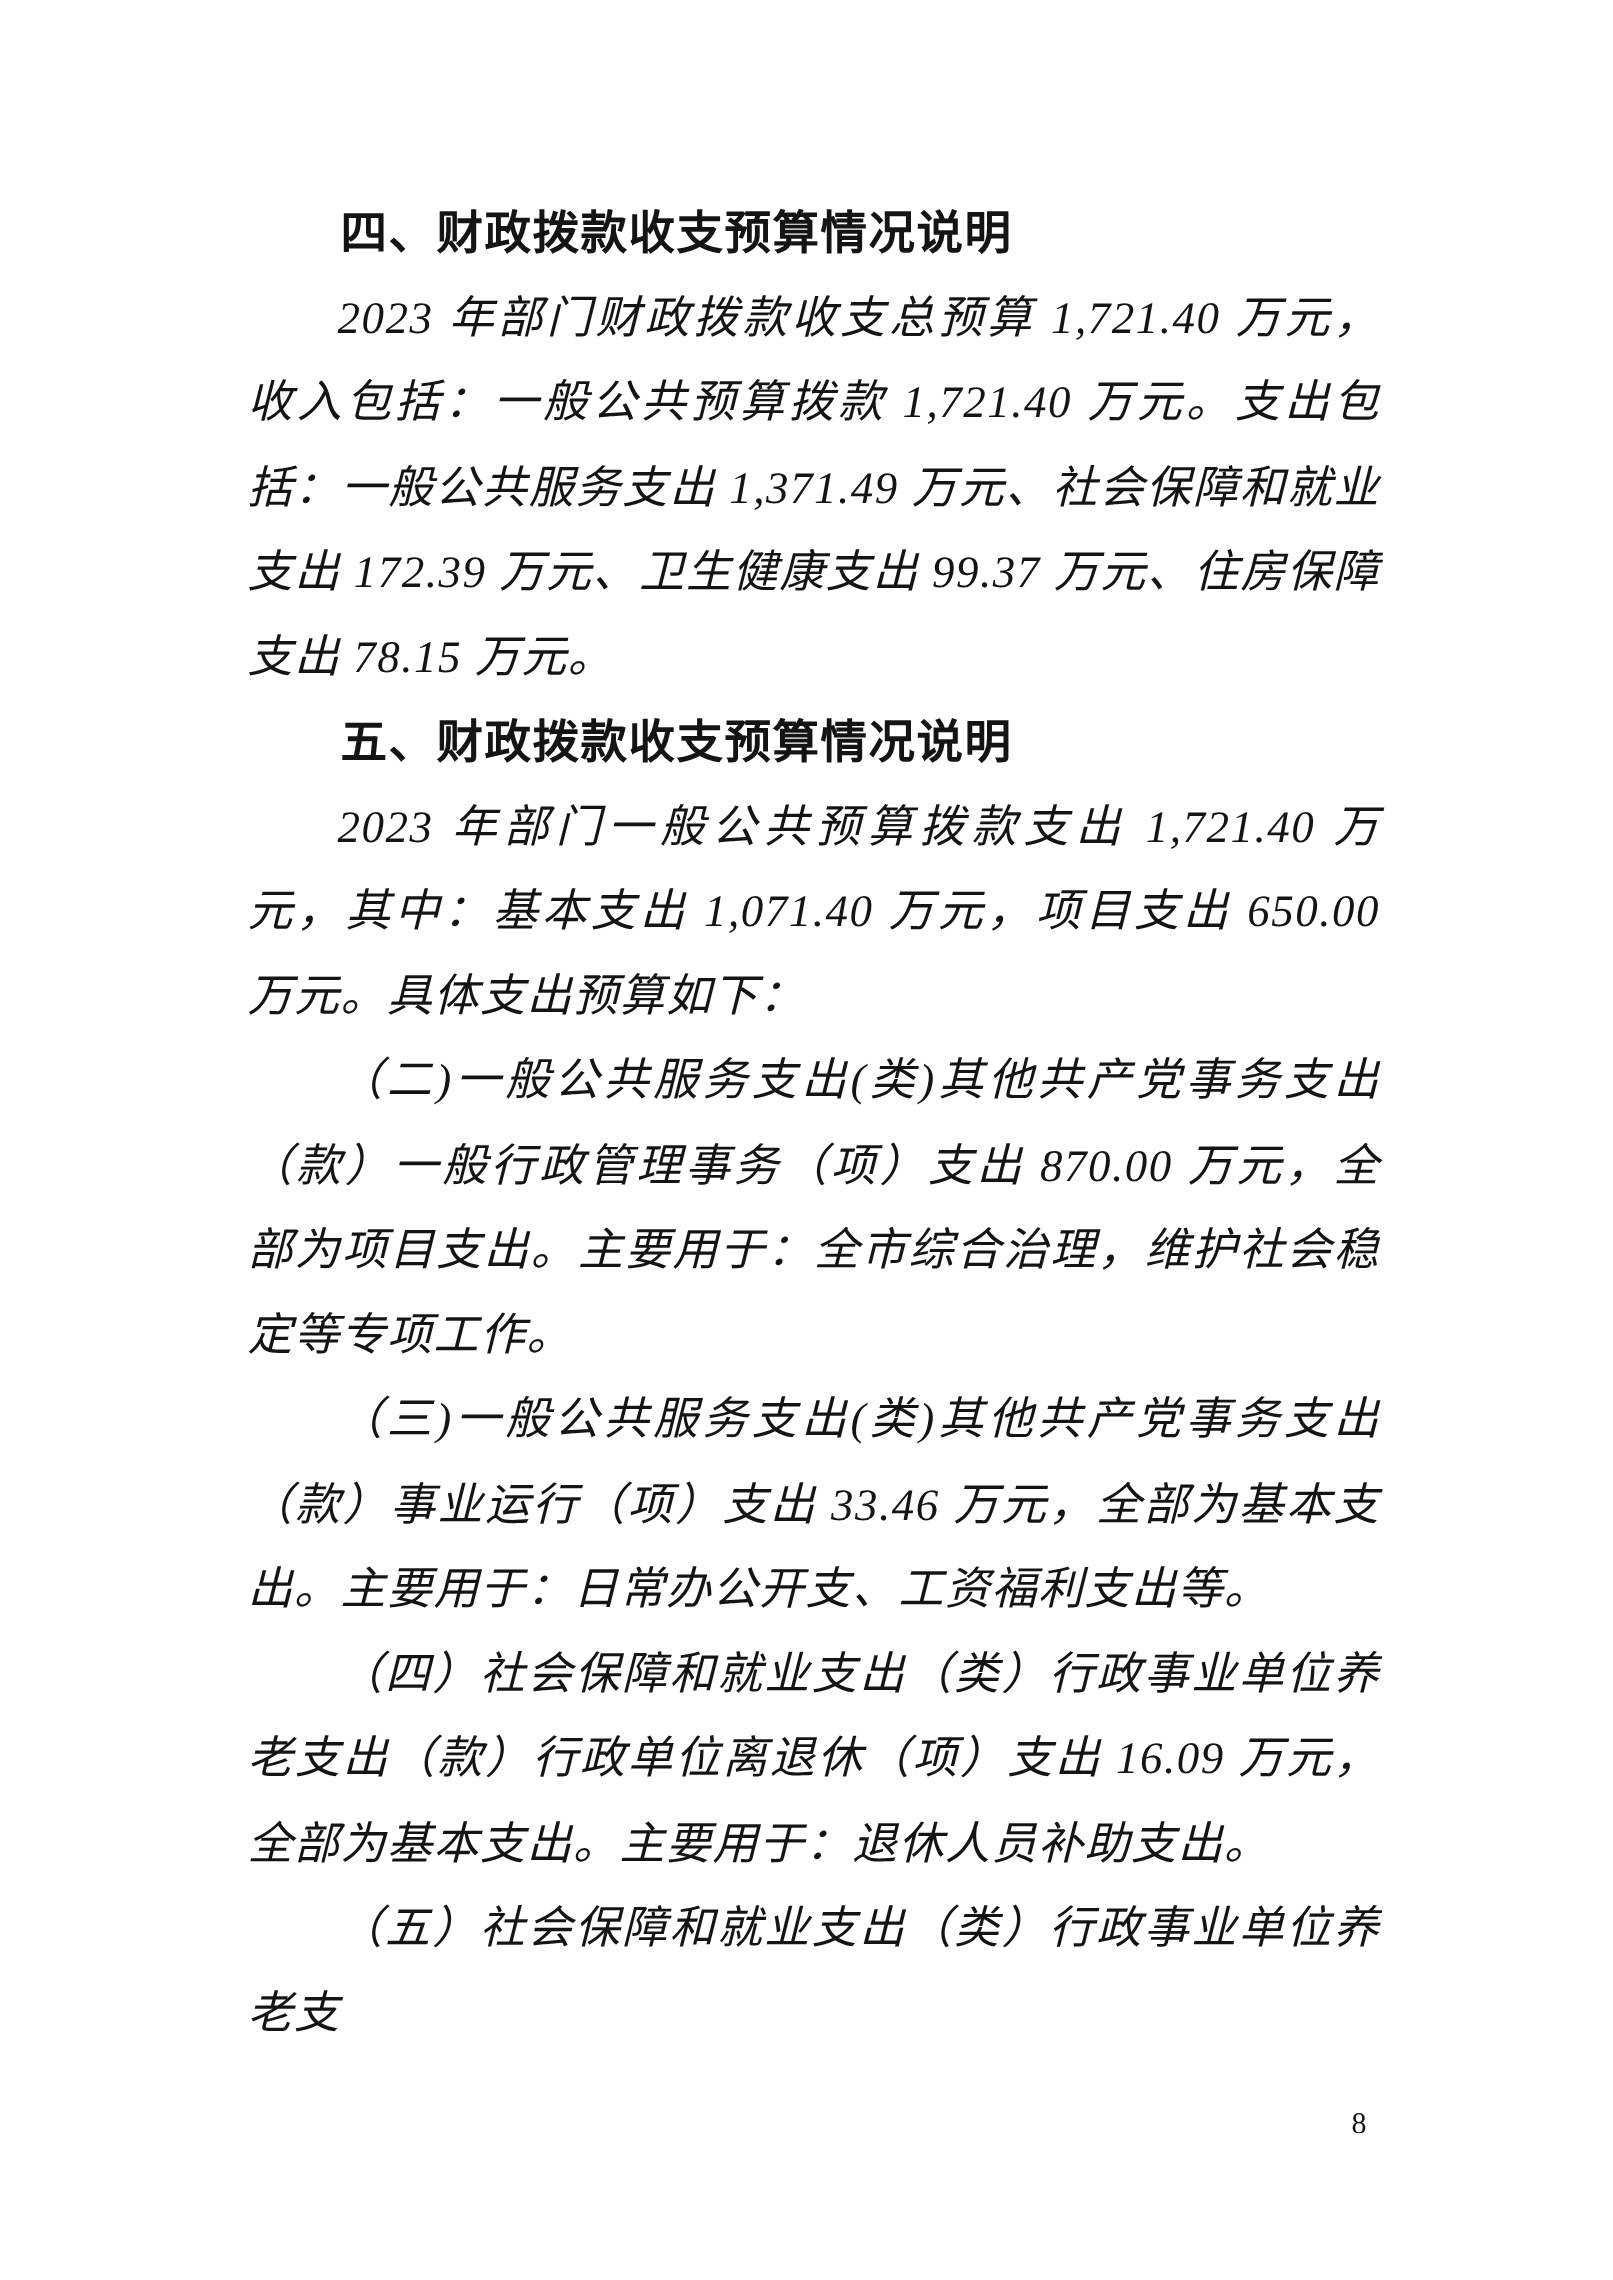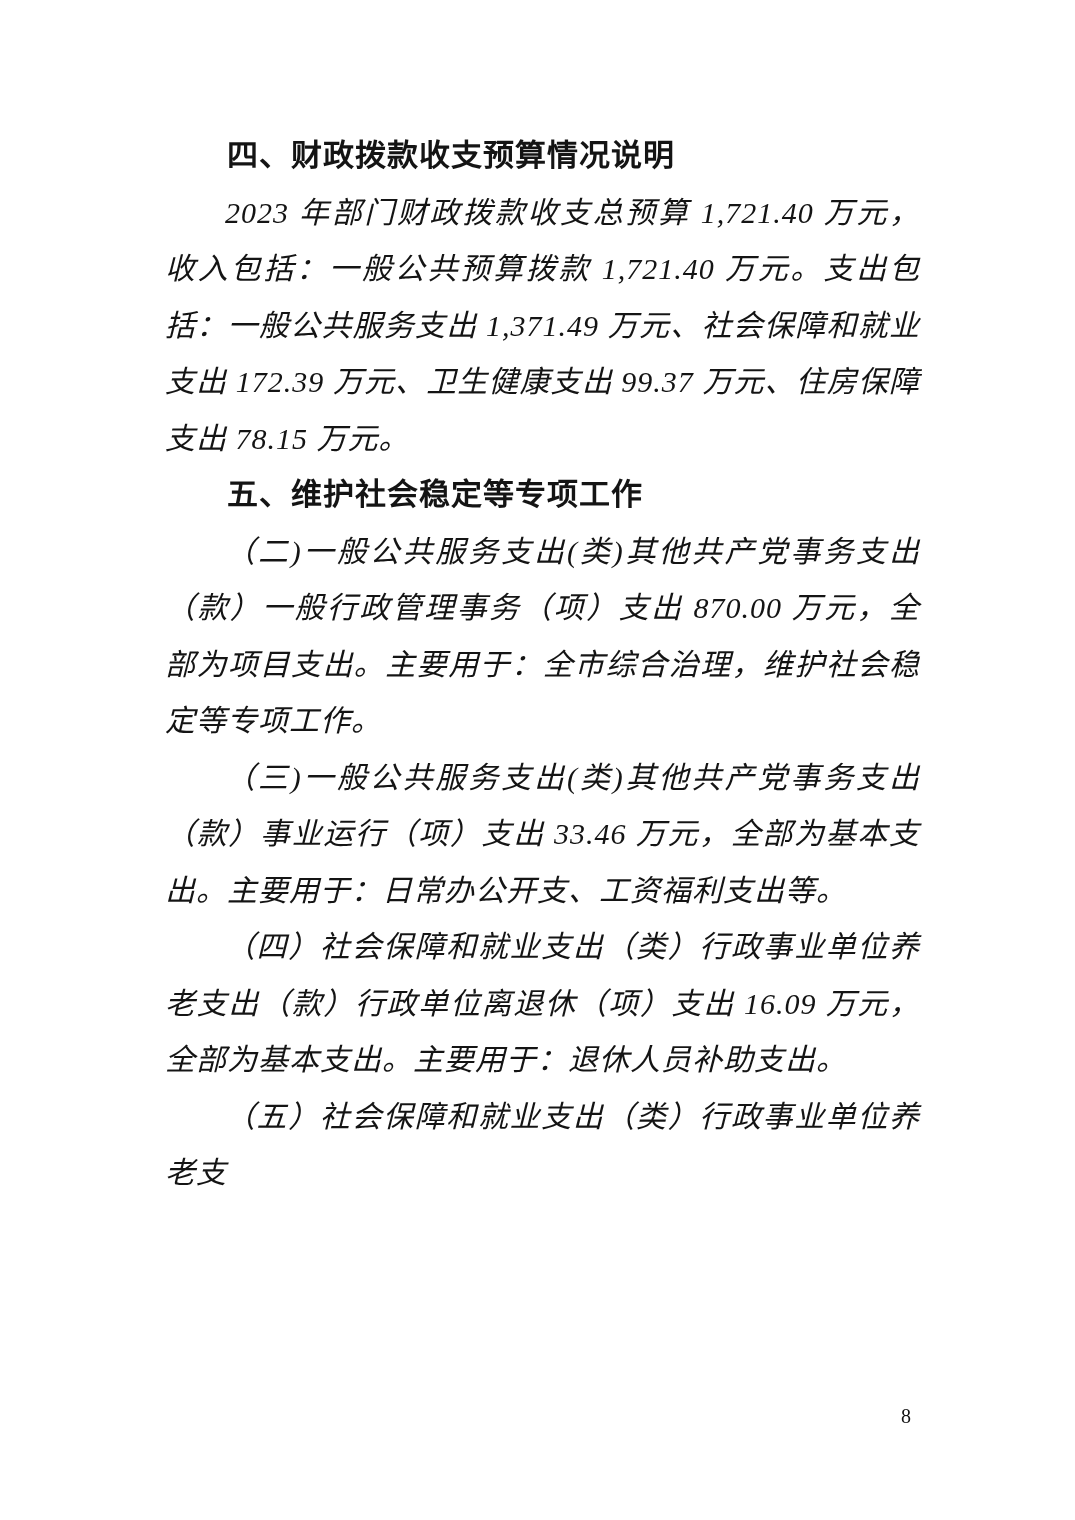--- a/index.html
+++ b/index.html
@@ -52,20 +52,21 @@
     color: #141414;
   }
 </style>
 </head>
 <body>
 
 <div class="page">
   <div class="content">
     <h2 class="heading">四、财政拨款收支预算情况说明</h2>
     <p class="para">2023 年部门财政拨款收支总预算 1,721.40 万元，收入包括：一般公共预算拨款 1,721.40 万元。支出包括：一般公共服务支出 1,371.49 万元、社会保障和就业支出 172.39 万元、卫生健康支出 99.37 万元、住房保障支出 78.15 万元。</p>
-    <h2 class="heading">五、维护社会稳定等专项工作</h2>
+    <h2 class="heading">五、财政拨款收支预算情况说明</h2>
+    <p class="para">2023 年部门一般公共预算拨款支出 1,721.40 万元，其中：基本支出 1,071.40 万元，项目支出 650.00 万元。具体支出预算如下：</p>
     <p class="para">（二)一般公共服务支出(类)其他共产党事务支出（款）一般行政管理事务（项）支出 870.00 万元，全部为项目支出。主要用于：全市综合治理，维护社会稳定等专项工作。</p>
     <p class="para">（三)一般公共服务支出(类)其他共产党事务支出（款）事业运行（项）支出 33.46 万元，全部为基本支出。主要用于：日常办公开支、工资福利支出等。</p>
     <p class="para">（四）社会保障和就业支出（类）行政事业单位养老支出（款）行政单位离退休（项）支出 16.09 万元，全部为基本支出。主要用于：退休人员补助支出。</p>
     <p class="para">（五）社会保障和就业支出（类）行政事业单位养老支</p>
   </div>
   <div class="page-number">8</div>
 </div>
 
 </body></html>

